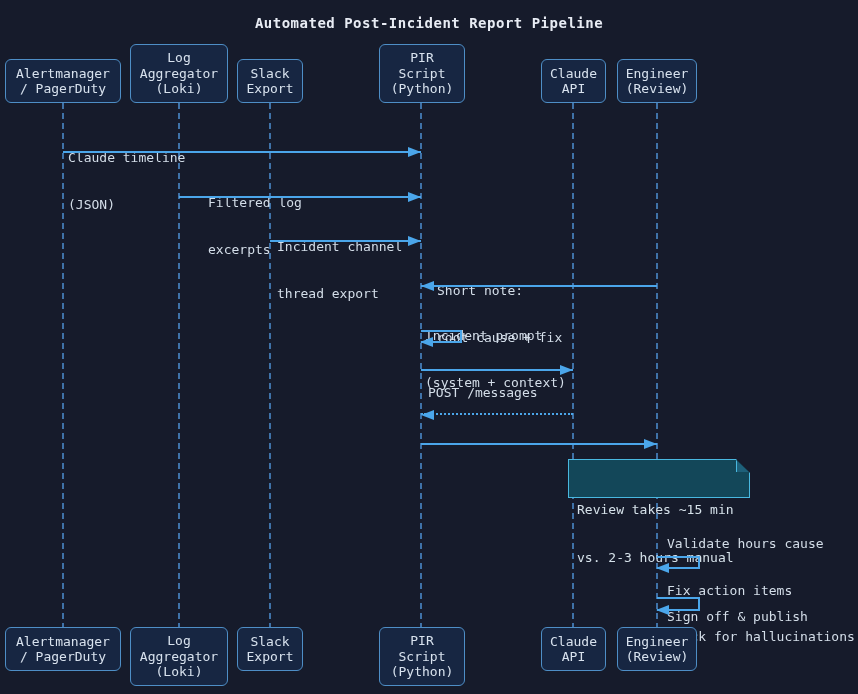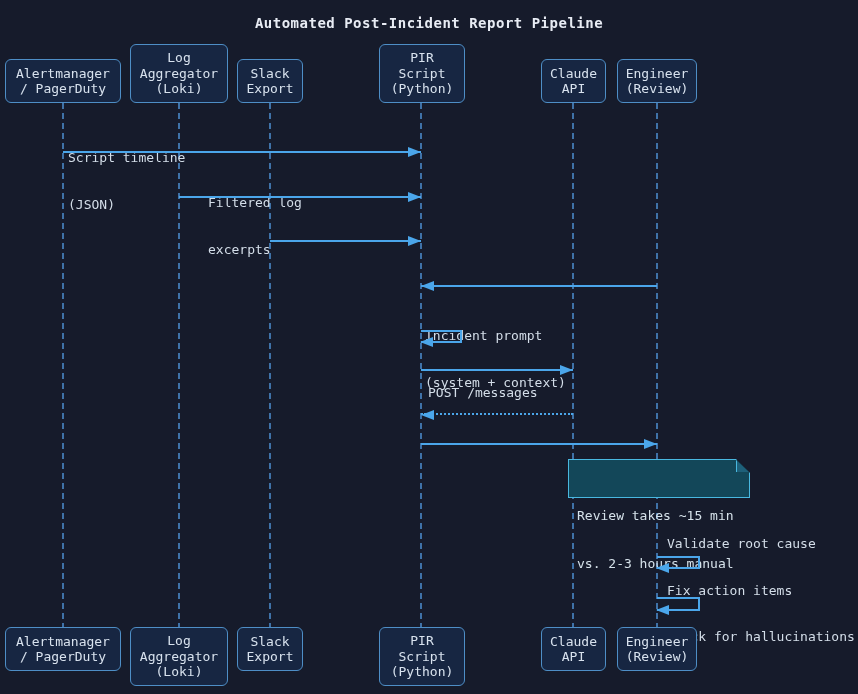--- a/index.html
+++ b/index.html
@@ -41,21 +41,21 @@
     border:2px solid #4ba6ea; border-left:none;
   }
   .loop-head {
     position:absolute; left:-1px; bottom:-6px; width:0; height:0;
     border-top:5px solid transparent; border-bottom:5px solid transparent; border-right:13px solid #4ba6ea;
   }
   .note {
     position:absolute; box-sizing:border-box;
     background:#134759; border:1px solid #49b8e0;
     color:#d6e2ea; font-size:13px; line-height:16px; white-space:pre;
-    padding:16px 8px;
+    padding:10px 8px;
   }
   .note-fold-outer {
     position:absolute; top:-1px; right:-1px; width:14px; height:14px;
     background:#161b2b;
     clip-path:polygon(0 0,100% 0,100% 100%);
   }
   .note-fold-inner {
     position:absolute; top:0px; right:0px; width:12px; height:12px;
     background:#1e607a;
     clip-path:polygon(0 0,0 100%,100% 100%);
@@ -97,42 +97,50 @@
   <div class="actor" style="left:541px; top:59px; width:65px; height:44px;">
     <div>Claude</div>
     <div>API</div>
   </div>
   <div class="actor" style="left:617px; top:59px; width:80px; height:44px;">
     <div>Engineer</div>
     <div>(Review)</div>
   </div>
 
   <div class="msg" style="left:68px; top:119px;">
-    <div>Script timeline</div>
+    <div>Claude timeline</div>
     <div>(JSON)</div>
   </div>
   <div class="arrow" style="left:63px; top:146px; width:358px;">
     <div class="shaft"></div>
     <div class="head-right"></div>
   </div>
 
   <div class="msg" style="left:186px; top:164px;margin-left:22px;">
     <div>Filtered log</div>
     <div>excerpts</div>
   </div>
   <div class="arrow" style="left:179px; top:191px; width:242px;">
     <div class="shaft"></div>
     <div class="head-right"></div>
   </div>
 
+  <div class="msg" style="left:277px; top:208px;">
+    <div>Incident channel</div>
+    <div>thread export</div>
+  </div>
   <div class="arrow" style="left:270px; top:235px; width:151px;">
     <div class="shaft"></div>
     <div class="head-right"></div>
   </div>
 
+  <div class="msg" style="left:437px; top:252px;">
+    <div>Short note:</div>
+    <div>root cause + fix</div>
+  </div>
   <div class="arrow" style="left:421px; top:280px; width:236px;">
     <div class="shaft"></div>
     <div class="head-left"></div>
   </div>
 
   <div class="msg" style="left:425px; top:297px;">
     <div>Incident prompt</div>
     <div>(system + context)</div>
   </div>
   <div class="self-loop" style="left:421px; top:330px; width:41px; height:13px;">
@@ -158,28 +166,31 @@
   </div>
 
   <div class="note" style="left:568px; top:459px; width:182px; height:39px;">
     <div>Review takes ~15 min</div>
     <div>vs. 2-3 hours manual</div>
     <div class="note-fold-outer"></div>
     <div class="note-fold-inner"></div>
   </div>
 
   <div class="msg" style="left:667px; top:505px;">
-    <div>Validate root cause</div>
+    <div>Validate hours cause</div>
     <div>Fix action items</div>
     <div>Check for hallucinations</div>
   </div>
   <div class="self-loop" style="left:657px; top:556px; width:43px; height:13px;">
     <div class="loop-head"></div>
   </div>
 
+  <div class="msg" style="left:667px; top:578px;">
+    <div>Sign off &amp; publish</div>
+  </div>
   <div class="self-loop" style="left:657px; top:597px; width:43px; height:14px;">
     <div class="loop-head"></div>
   </div>
 
   <div class="actor" style="left:5px; top:627px; width:116px; height:44px;">
     <div>Alertmanager</div>
     <div>/ PagerDuty</div>
   </div>
   <div class="actor" style="left:130px; top:627px; width:98px; height:59px;">
     <div>Log</div>

